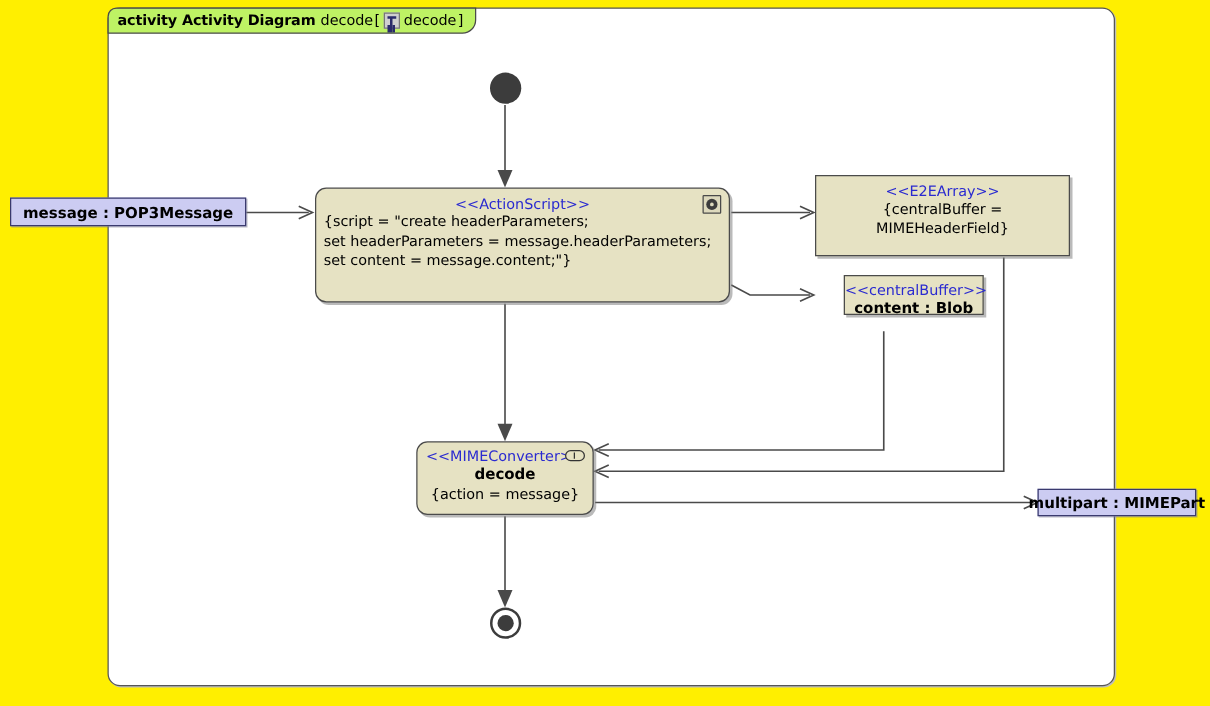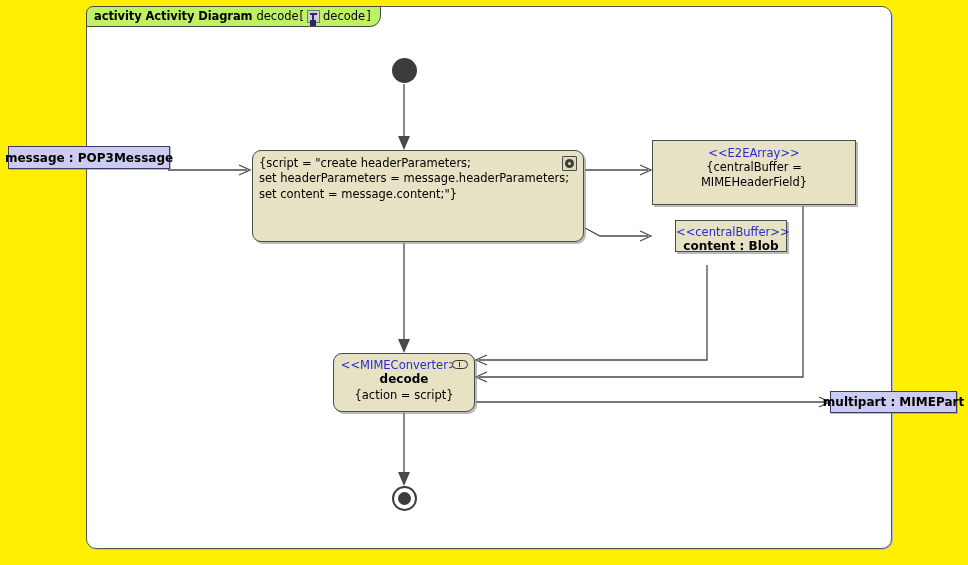--- a/index.html
+++ b/index.html
@@ -204,21 +204,21 @@
     border: 1px solid #3a3a6e;
     font-weight: bold;
     font-size: 12px;
     color: #000;
     display: flex;
     align-items: center;
     justify-content: center;
     white-space: nowrap;
     box-shadow: 1px 1px 0 rgba(120,120,140,0.5);
   }
-  #pin-message { left: 8px; top: 146px; width: 162px; height: 23px; }
+  #pin-message { left: 8px; top: 158px; width: 189px; height: 23px; }
   #pin-multipart { left: 830px; top: 391px; width: 127px; height: 22px; text-align: right; }
 
   
   #initial-node {
     position: absolute;
     left: 392px; top: 58px;
     width: 25px; height: 25px;
     border-radius: 50%;
     background: #3c3c3c;
   }
@@ -311,40 +311,41 @@
     <span class="nm">decode</span>
     <span class="brk">[</span>
     <span class="diag-icon"></span>
     <span>decode</span>
     <span class="brk">]</span>
   </div>
 
   <div id="initial-node"></div>
 
   <div class="node rounded" id="action-node">
+    <div class="stereo">&lt;&lt;ActionScript&gt;&gt;</div>
     <div class="script">{script = "create headerParameters;
 set headerParameters = message.headerParameters;
 set content = message.content;"}</div>
     <span class="action-icon"></span>
   </div>
 
   <div class="node" id="hp-node">
     <div class="stereo">&lt;&lt;E2EArray&gt;&gt;</div>
     <div class="nprop">{centralBuffer = MIMEHeaderField}</div>
   </div>
 
   <div class="node" id="buf-node">
     <div class="stereo">&lt;&lt;centralBuffer&gt;&gt;</div>
     <div class="nname">content : Blob</div>
   </div>
 
   <div class="node rounded" id="decode-node">
     <div class="stereo">&lt;&lt;MIMEConverter&gt;&gt;</div>
     <div class="nname">decode</div>
-    <div class="nprop">{action = script}</div>
+    <div class="nprop">{action = message}</div>
     <span class="behavior-icon"></span>
   </div>
 
   <div class="pin" id="pin-message">message : POP3Message</div>
 
   <div class="pin" id="pin-multipart">multipart : MIMEPart</div>
 
   <div id="final-node"></div>
 
 </div>

